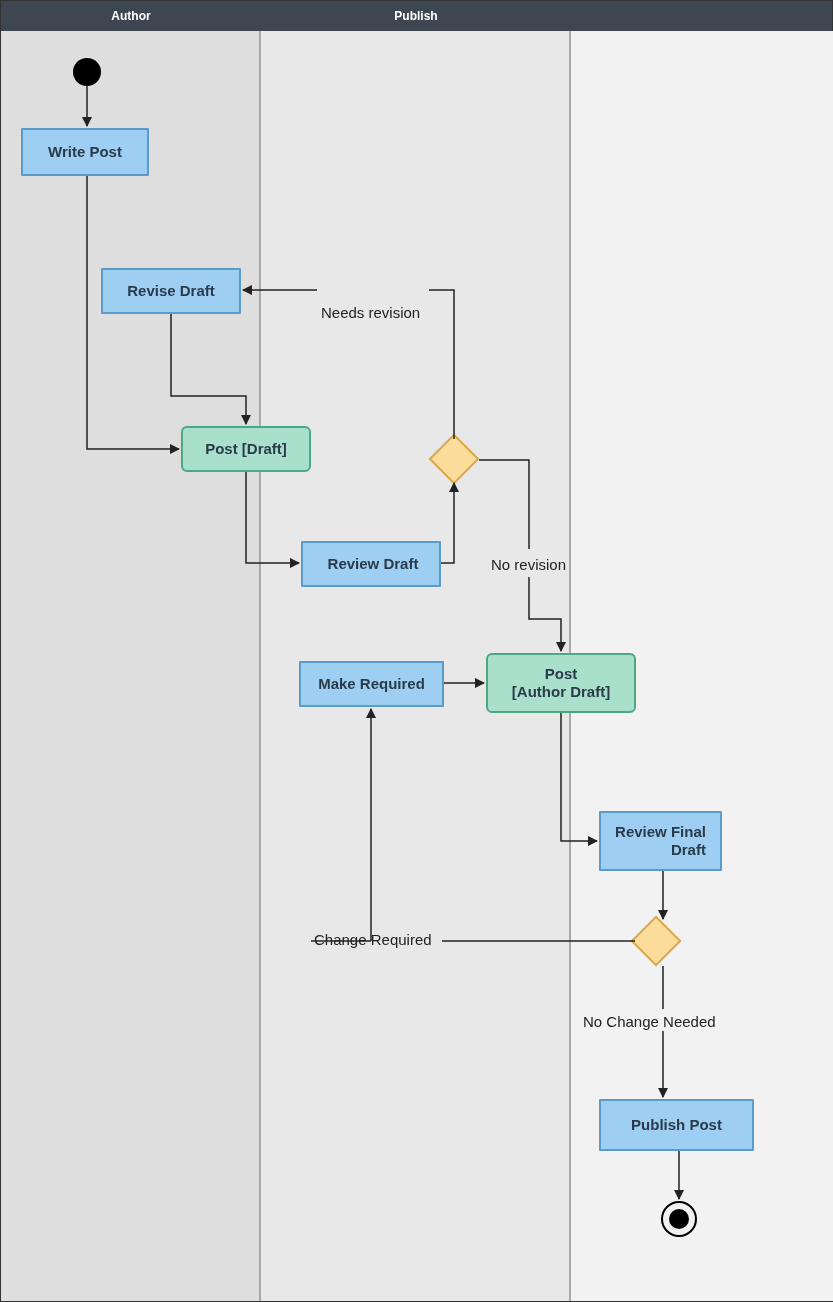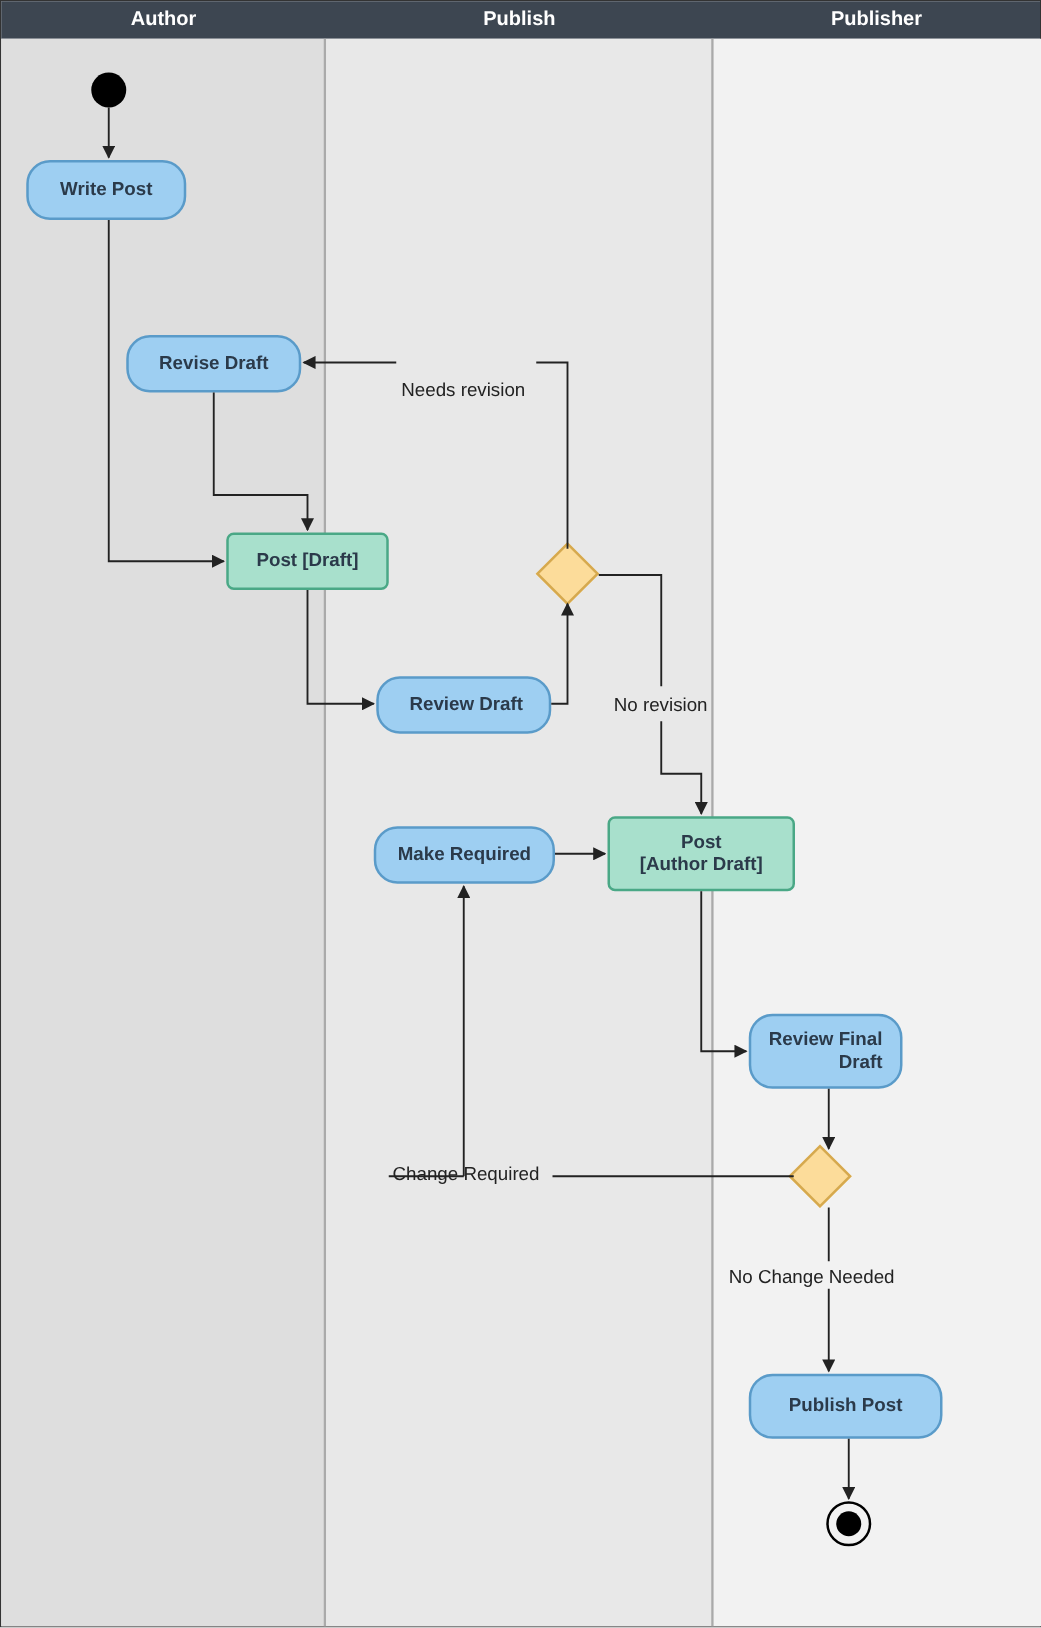--- a/index.html
+++ b/index.html
@@ -15,21 +15,21 @@
     border: 1px solid #333;
   }
   .header {
     position: absolute;
     top: 0; left: 0; right: 0;
     height: 30px;
     background: #3d4651;
     display: flex;
     color: #fff;
     font-weight: 600;
-    font-size: 16px;
+    font-size: 12px;
   }
   .header > div {
     display: flex;
     align-items: center;
     justify-content: center;
   }
   .lane {
     position: absolute;
     top: 30px;
     bottom: 0;
@@ -45,21 +45,21 @@
     align-items: center;
     justify-content: center;
     text-align: center;
     font-size: 15px;
     font-weight: 600;
     color: #2b3a4a;
   }
   .activity {
     background: #9ecff2;
     border: 2px solid #5a9bc9;
-    border-radius: 19px;
+    border-radius: 1px;
     padding: 8px 12px;
     line-height: 1.2;
   }
   .object {
     background: #a8e0cc;
     border: 2px solid #4aa886;
     border-radius: 6px;
     padding: 8px 12px;
     line-height: 1.2;
   }
@@ -108,21 +108,20 @@
   }
 </style>
 </head>
 <body>
 
 <div class="diagram">
 
   <div class="header">
     <div style="width:260px">Author</div>
     <div style="width:310px">Publish</div>
-    <div style="width:262px">Publisher</div>
   </div>
 
   <div class="lane lane1"></div>
   <div class="lane lane2"></div>
   <div class="lane lane3"></div>
 
   <div class="node" style="left:72px; top:57px;">
     <div class="start-circle"></div>
   </div>
 

